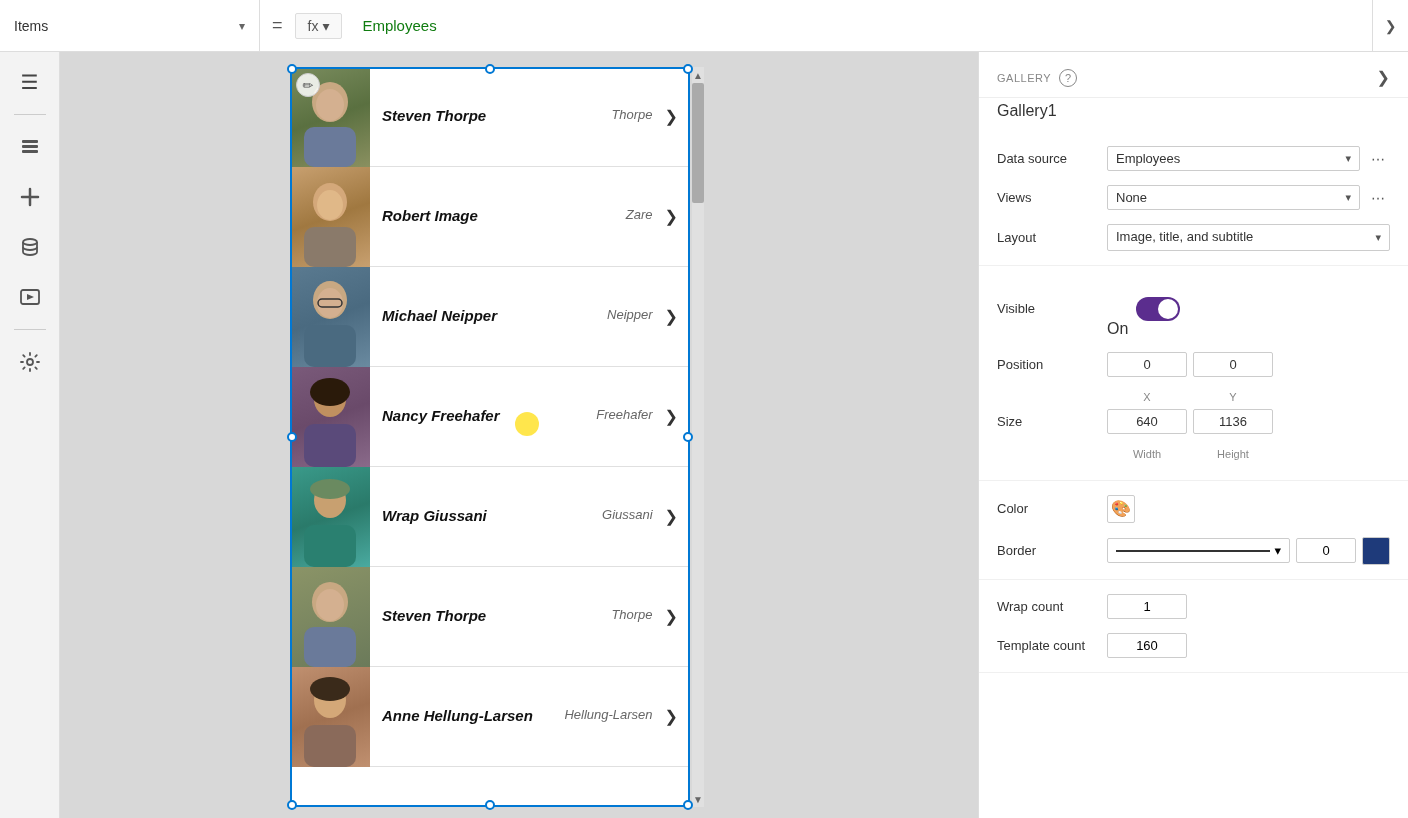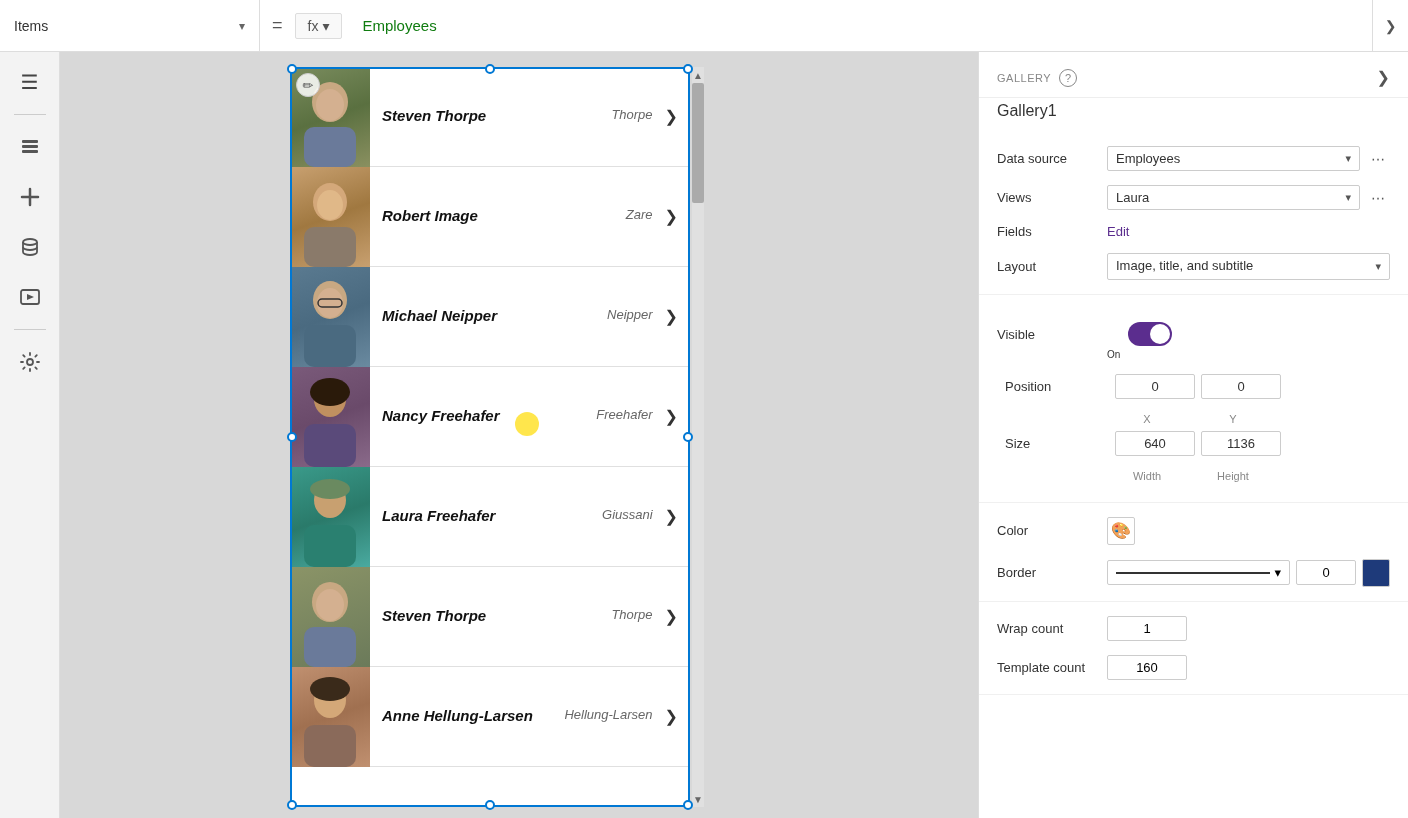--- a/index.html
+++ b/index.html
@@ -354,39 +354,39 @@
       flex: 1;
     }
     .layout-text { flex: 1; line-height: 1.3; }
 
     
     .toggle-row {
       display: flex; align-items: center;
       margin-bottom: 14px;
     }
     .toggle-label { width: 110px; font-size: 13px; color: #333; flex-shrink: 0; }
-    .toggle-on-label { font-size: 10px; color: #333; margin-right: 8px; margin-top: 40px; }
+    .toggle-on-label { font-size: 16px; color: #333; margin-right: 8px; margin-top: 40px; }
     .toggle {
       width: 44px; height: 24px;
       background: #5b2d8e;
       border-radius: 12px;
       position: relative;
       cursor: pointer;
     }
     .toggle-thumb {
       position: absolute;
       right: 2px; top: 2px;
       width: 20px; height: 20px;
       background: #fff;
       border-radius: 50%;
     }
 
     
     .pos-size-row {
-      display: flex; align-items: center; margin-bottom: 14px; margin-left: 8px;
+      display: flex; align-items: center; margin-bottom: 14px;
     }
     .pos-size-label { width: 110px; font-size: 13px; color: #333; flex-shrink: 0; }
     .pos-size-inputs { display: flex; gap: 6px; flex: 1; }
     .pos-input {
       border: 1px solid #ccc;
       border-radius: 2px;
       padding: 4px 8px;
       font-size: 13px;
       color: #333;
       width: 80px;
@@ -588,21 +588,21 @@
           <div class="item-image">
             <div class="avatar avatar-lg" style="background: linear-gradient(160deg, #3a9a8a 0%, #2a7a6a 50%, #4aaaa0 100%);">
               <svg width="80" height="100" viewBox="0 0 80 100">
                   <ellipse cx="40" cy="33" rx="16" ry="18" fill="#c8a070"></ellipse>
                   <rect x="14" y="58" width="52" height="42" rx="10" fill="#2a8070"></rect>
                   <ellipse cx="40" cy="22" rx="20" ry="10" fill="#6a8a60"></ellipse>
                 </svg>
             </div>
           </div>
           <div class="item-text">
-            <div class="item-name">Laura Freehafer</div>
+            <div class="item-name">Wrap Giussani</div>
             <div class="item-subtitle">Giussani</div>
           </div>
           <div class="item-chevron">❯</div>
         </div>
         <div class="gallery-item">
           <div class="item-image">
             <div class="avatar avatar-st2" style="background: linear-gradient(160deg, #8B9467 0%, #6b7a5a 100%);">
               <svg width="80" height="100" viewBox="0 0 80 100">
                   <ellipse cx="40" cy="35" rx="18" ry="20" fill="#c8a882"></ellipse>
                   <rect x="14" y="60" width="52" height="40" rx="10" fill="#6a7a9a"></rect>
@@ -662,33 +662,27 @@
             <span class="dropdown-control-arrow">▾</span>
           </div>
           <div class="more-btn">⋯</div>
         </div>
       </div>
 
       <div class="prop-row">
         <div class="prop-label">Views</div>
         <div class="prop-control">
           <div class="dropdown-control">
-            <span class="dropdown-control-text">Laura</span>
+            <span class="dropdown-control-text">None</span>
             <span class="dropdown-control-arrow">▾</span>
           </div>
           <div class="more-btn">⋯</div>
         </div>
       </div>
 
-      <div class="prop-row">
-        <div class="prop-label">Fields</div>
-        <div class="prop-control">
-          <a class="edit-link">Edit</a>
-        </div>
-      </div>
 
       <div class="prop-row">
         <div class="prop-label">Layout</div>
         <div class="prop-control">
           <div class="layout-dropdown">
             <span class="layout-text">Image, title, and subtitle</span>
             <span class="dropdown-control-arrow">▾</span>
           </div>
         </div>
       </div>

